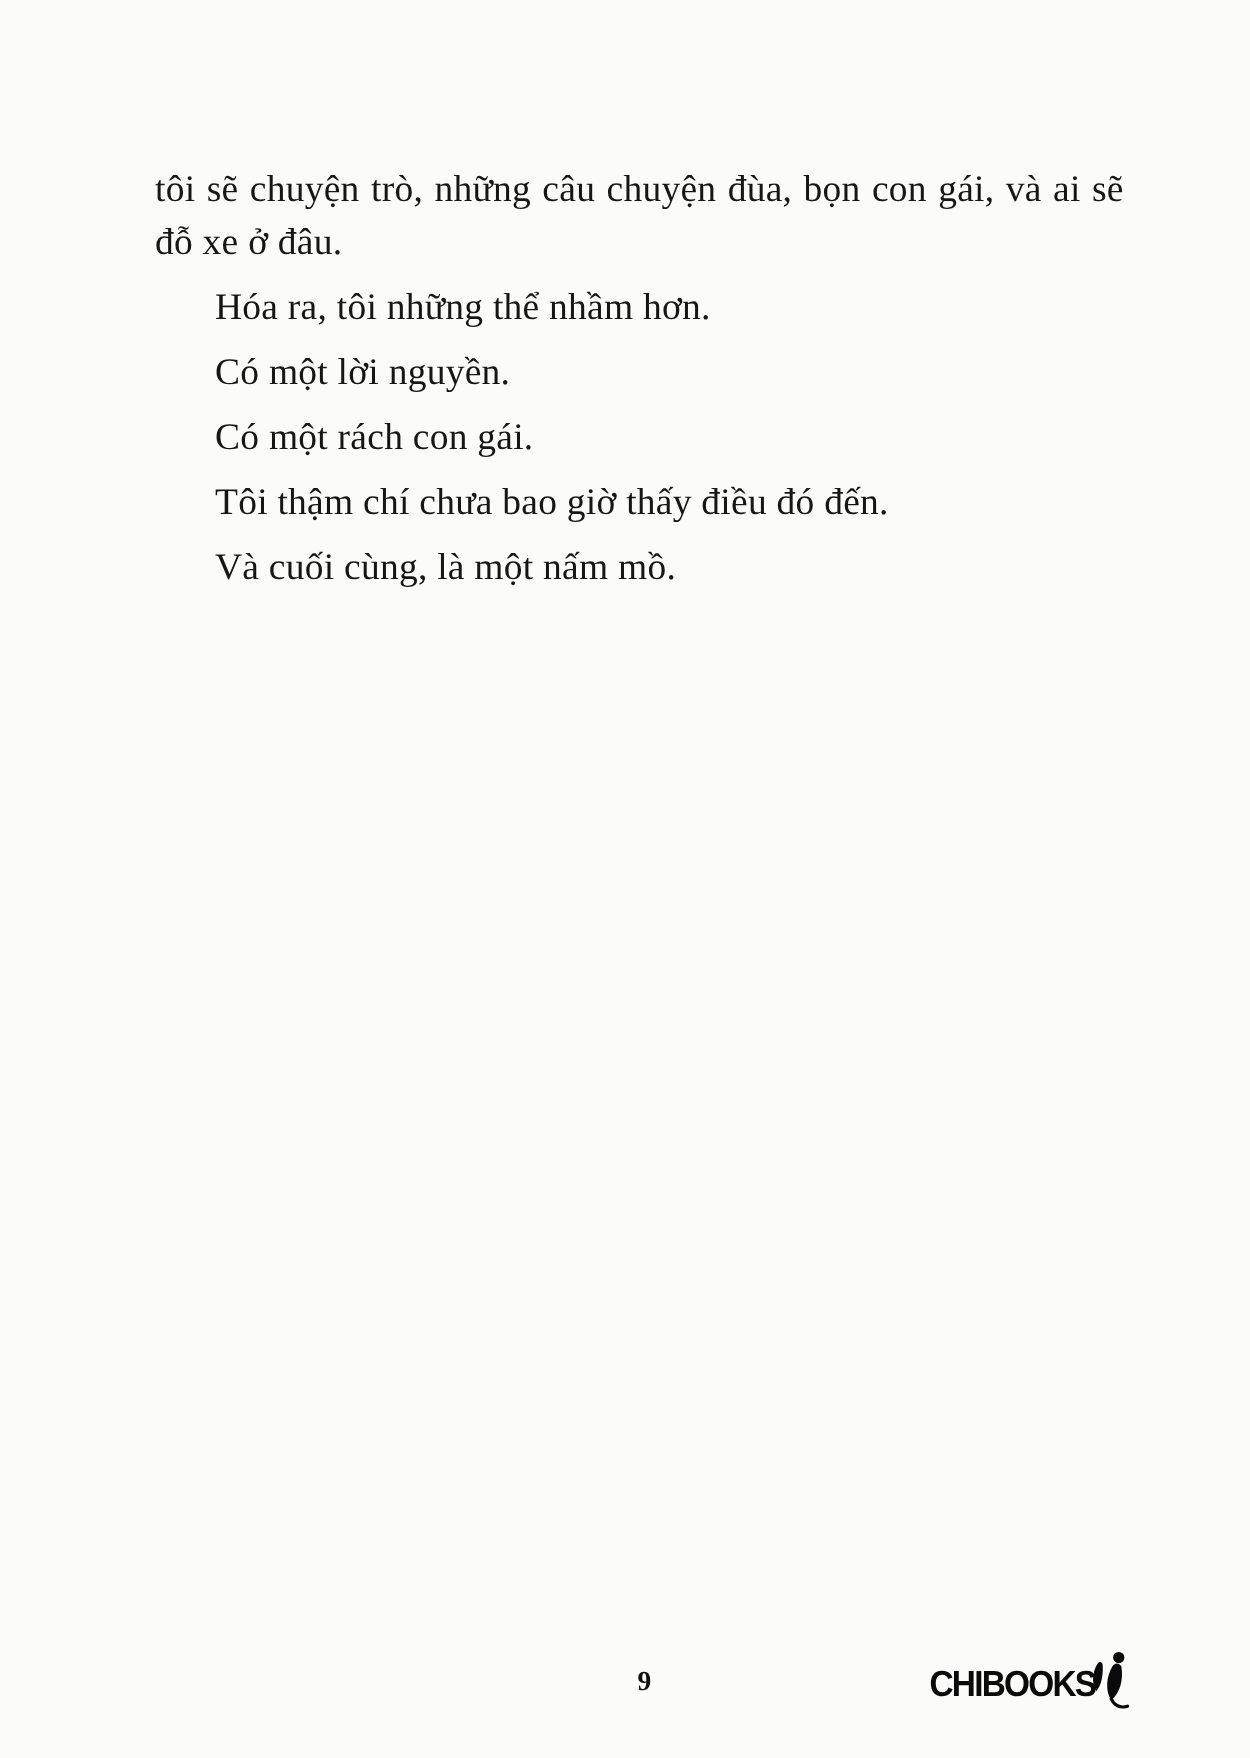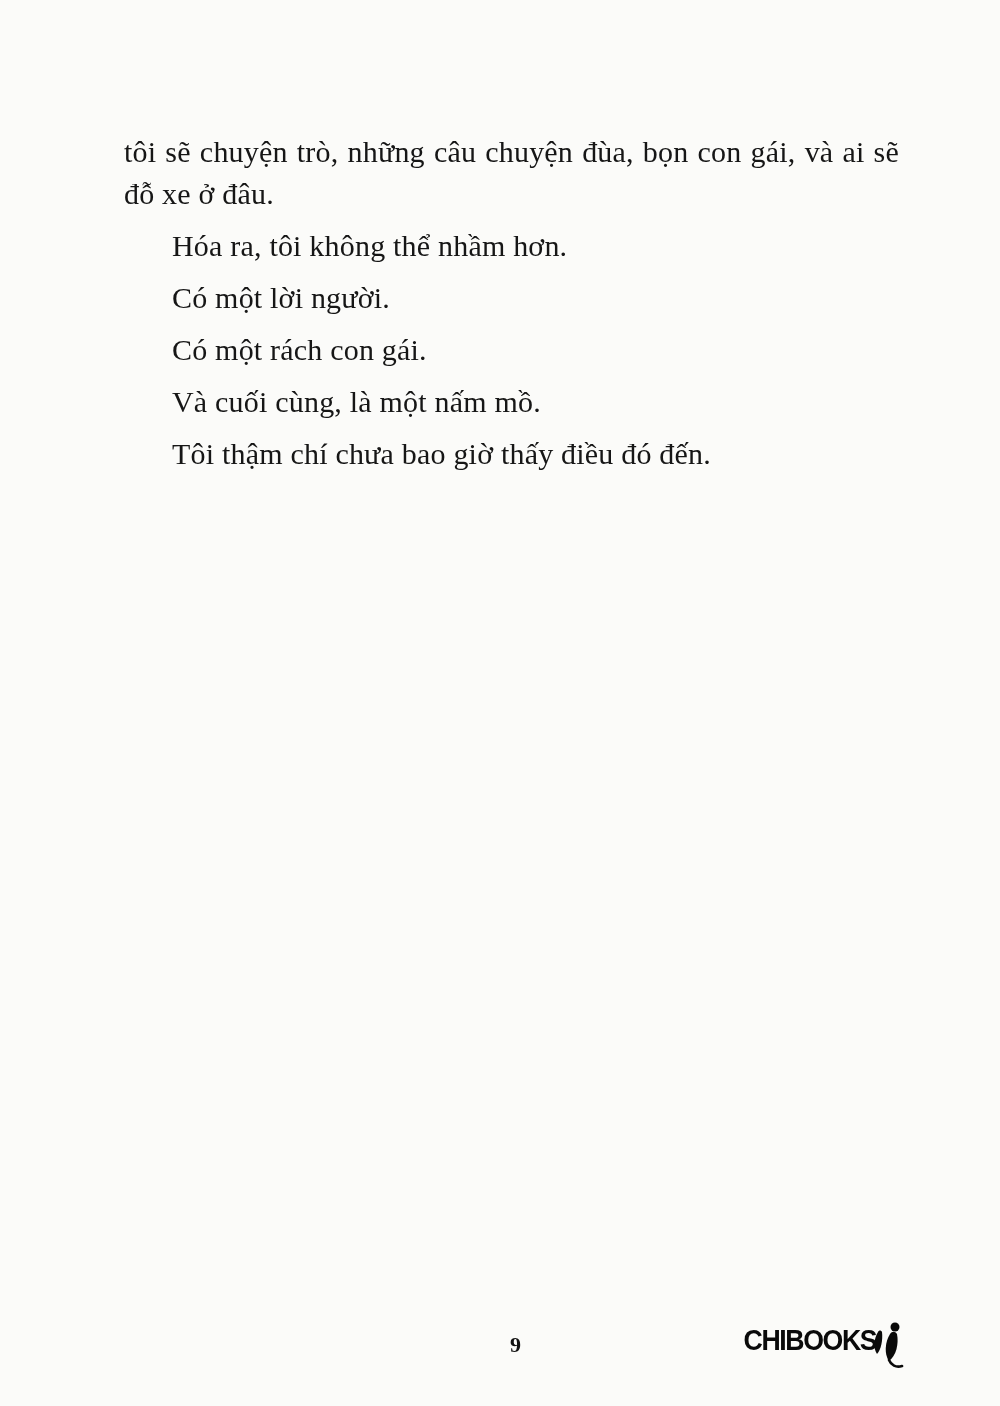--- a/index.html
+++ b/index.html
@@ -47,20 +47,21 @@
     text-align: center;
     font-size: 22px;
     font-weight: bold;
     color: #121212;
   }
   .publisher-logo {
     position: absolute;
     top: 1326px;
     right: 96px;
     display: flex;
+    align-items: center;
     height: 44px;
   }
   .publisher-logo .logo-text {
     font-family: "Liberation Sans", "DejaVu Sans", sans-serif;
     font-weight: 800;
     font-size: 29px;
     letter-spacing: -1.5px;
     color: #0a0a0a;
     transform: scaleX(0.92);
     transform-origin: right center;
@@ -72,25 +73,25 @@
   }
 </style>
 </head>
 <body>
 
 <div class="page">
 
   <div class="text-block">
 
   <p><span>tôi sẽ chuyện trò, những câu chuyện đùa, bọn con gái, và ai sẽ đỗ xe ở đâu.</span></p>
-      <p class="indent"><span>Hóa ra, tôi không thể nhầm hơn.</span></p>
-      <p class="indent"><span>Có một lời người.</span></p>
+      <p class="indent"><span>Hóa ra, tôi những thể nhầm hơn.</span></p>
+      <p class="indent"><span>Có một lời nguyền.</span></p>
       <p class="indent"><span>Có một rách con gái.</span></p>
+      <p class="indent"><span>Tôi thậm chí chưa bao giờ thấy điều đó đến.</span></p>
       <p class="indent"><span>Và cuối cùng, là một nấm mồ.</span></p>
-      <p class="indent"><span>Tôi thậm chí chưa bao giờ thấy điều đó đến.</span></p>
     </div>
 
   <div class="footer-pagenum">9</div>
 
   <div class="publisher-logo">
     <span class="logo-text">CHIBOOKS</span>
     <span class="logo-icon">
       <svg width="34" height="46" viewBox="0 0 34 46" xmlns="http://www.w3.org/2000/svg">
         <circle cx="25" cy="5" r="4.5" fill="#0a0a0a"></circle>
         <path d="M8,10 C4,16 3,26 7,32 C11,28 13,18 12,10 C11,8 9,8 8,10 Z" fill="#0a0a0a"></path>

